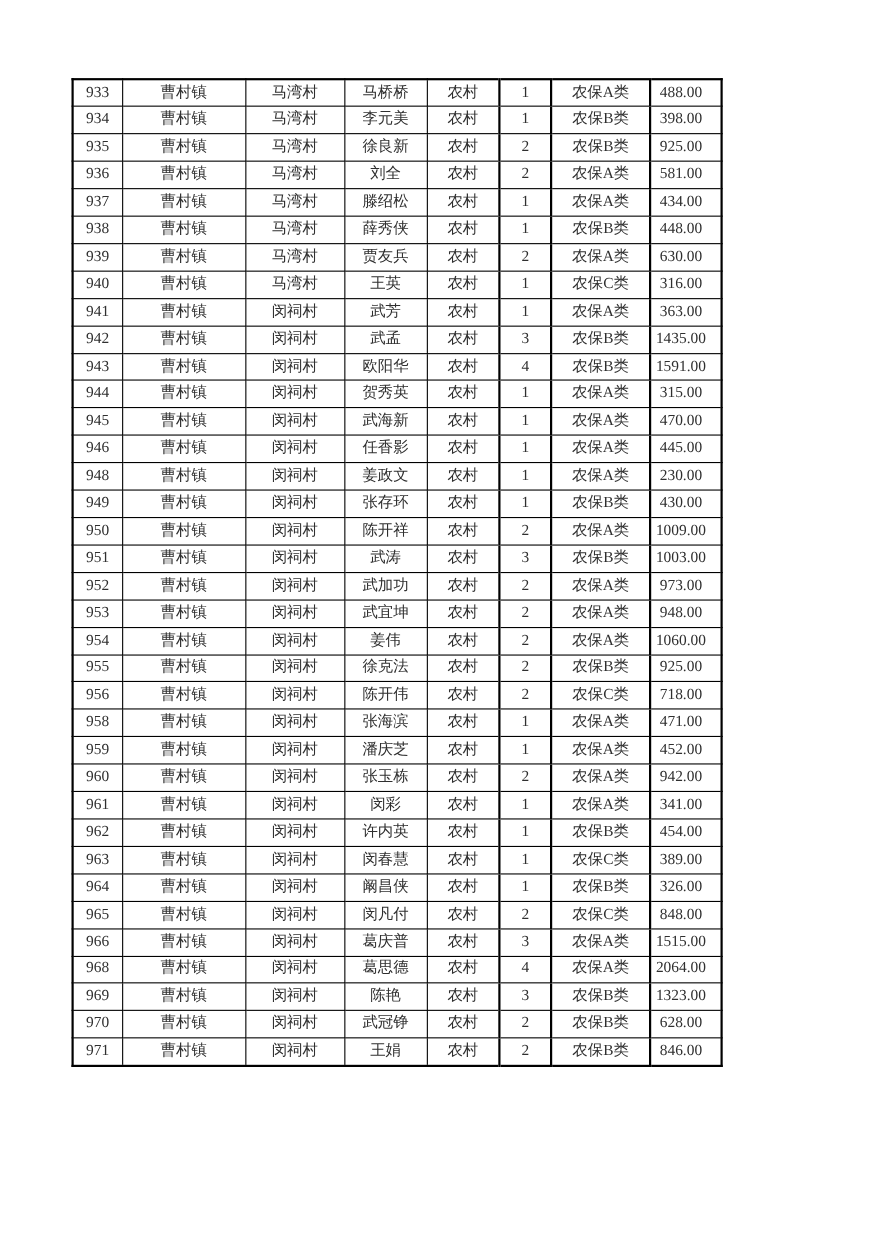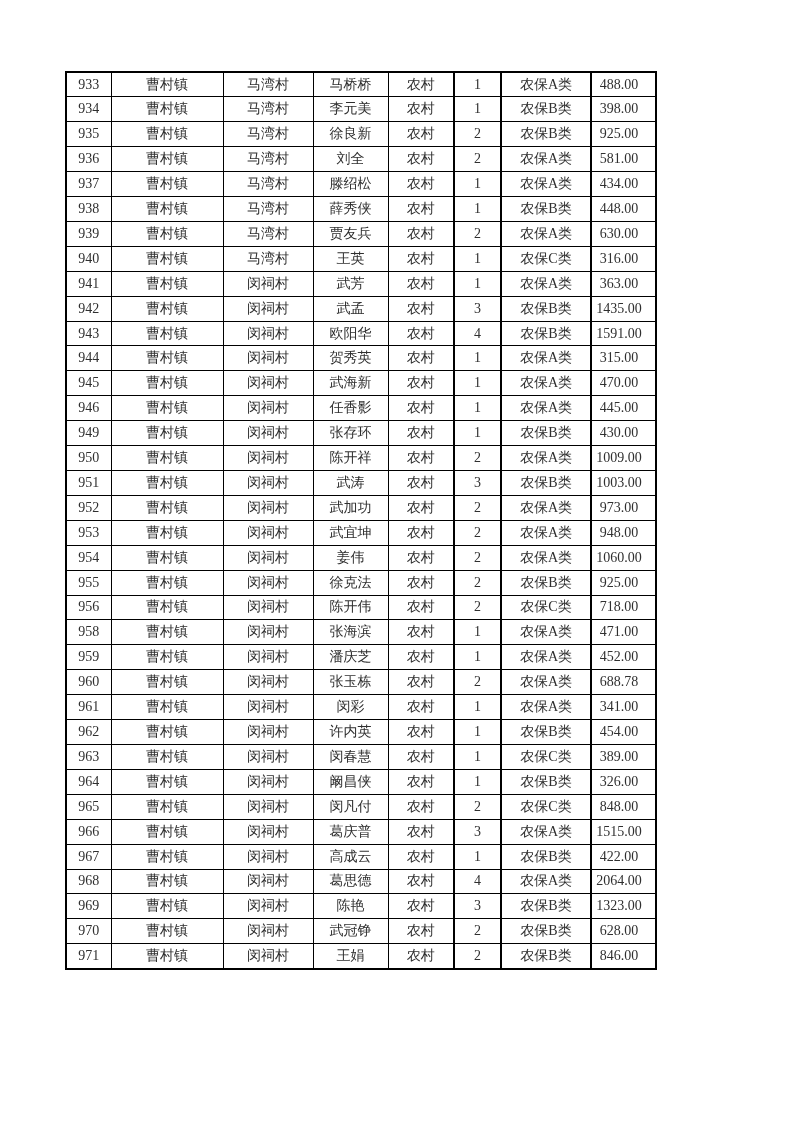--- a/index.html
+++ b/index.html
@@ -215,20 +215,30 @@
           <td class="c0">946</td>
           <td class="c1">曹村镇</td>
           <td class="c2">闵祠村</td>
           <td class="c3">任香影</td>
           <td class="c4">农村</td>
           <td class="c5">1</td>
           <td class="c6">农保A类</td>
           <td class="c7">445.00</td>
         </tr>
         <tr>
+          <td class="c0">948</td>
+          <td class="c1">曹村镇</td>
+          <td class="c2">闵祠村</td>
+          <td class="c3">姜政文</td>
+          <td class="c4">农村</td>
+          <td class="c5">1</td>
+          <td class="c6">农保A类</td>
+          <td class="c7">230.00</td>
+        </tr>
+        <tr>
           <td class="c0">949</td>
           <td class="c1">曹村镇</td>
           <td class="c2">闵祠村</td>
           <td class="c3">张存环</td>
           <td class="c4">农村</td>
           <td class="c5">1</td>
           <td class="c6">农保B类</td>
           <td class="c7">430.00</td>
         </tr>
         <tr>
@@ -322,21 +332,21 @@
           <td class="c7">452.00</td>
         </tr>
         <tr>
           <td class="c0">960</td>
           <td class="c1">曹村镇</td>
           <td class="c2">闵祠村</td>
           <td class="c3">张玉栋</td>
           <td class="c4">农村</td>
           <td class="c5">2</td>
           <td class="c6">农保A类</td>
-          <td class="c7">688.78</td>
+          <td class="c7">942.00</td>
         </tr>
         <tr>
           <td class="c0">961</td>
           <td class="c1">曹村镇</td>
           <td class="c2">闵祠村</td>
           <td class="c3">闵彩</td>
           <td class="c4">农村</td>
           <td class="c5">1</td>
           <td class="c6">农保A类</td>
           <td class="c7">341.00</td>
@@ -383,30 +393,20 @@
         </tr>
         <tr>
           <td class="c0">966</td>
           <td class="c1">曹村镇</td>
           <td class="c2">闵祠村</td>
           <td class="c3">葛庆普</td>
           <td class="c4">农村</td>
           <td class="c5">3</td>
           <td class="c6">农保A类</td>
           <td class="c7">1515.00</td>
-        </tr>
-        <tr>
-          <td class="c0">967</td>
-          <td class="c1">曹村镇</td>
-          <td class="c2">闵祠村</td>
-          <td class="c3">高成云</td>
-          <td class="c4">农村</td>
-          <td class="c5">1</td>
-          <td class="c6">农保B类</td>
-          <td class="c7">422.00</td>
         </tr>
         <tr>
           <td class="c0">968</td>
           <td class="c1">曹村镇</td>
           <td class="c2">闵祠村</td>
           <td class="c3">葛思德</td>
           <td class="c4">农村</td>
           <td class="c5">4</td>
           <td class="c6">农保A类</td>
           <td class="c7">2064.00</td>

